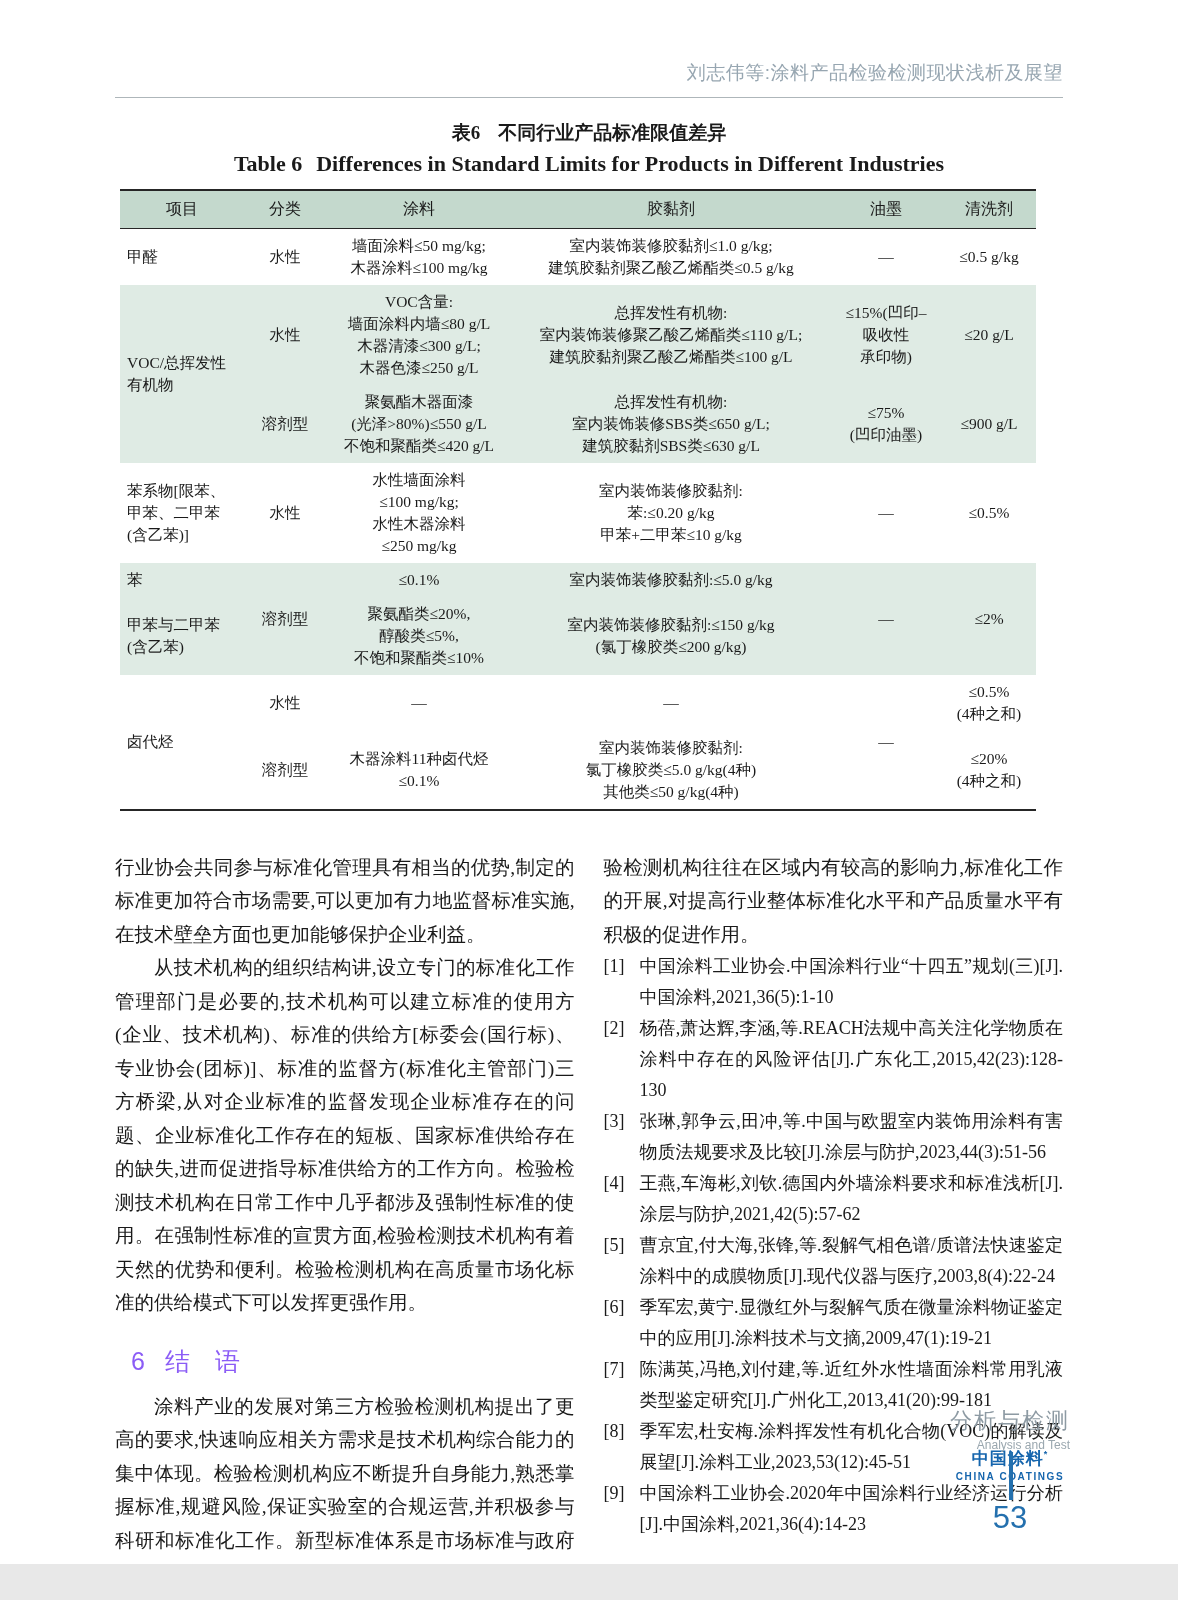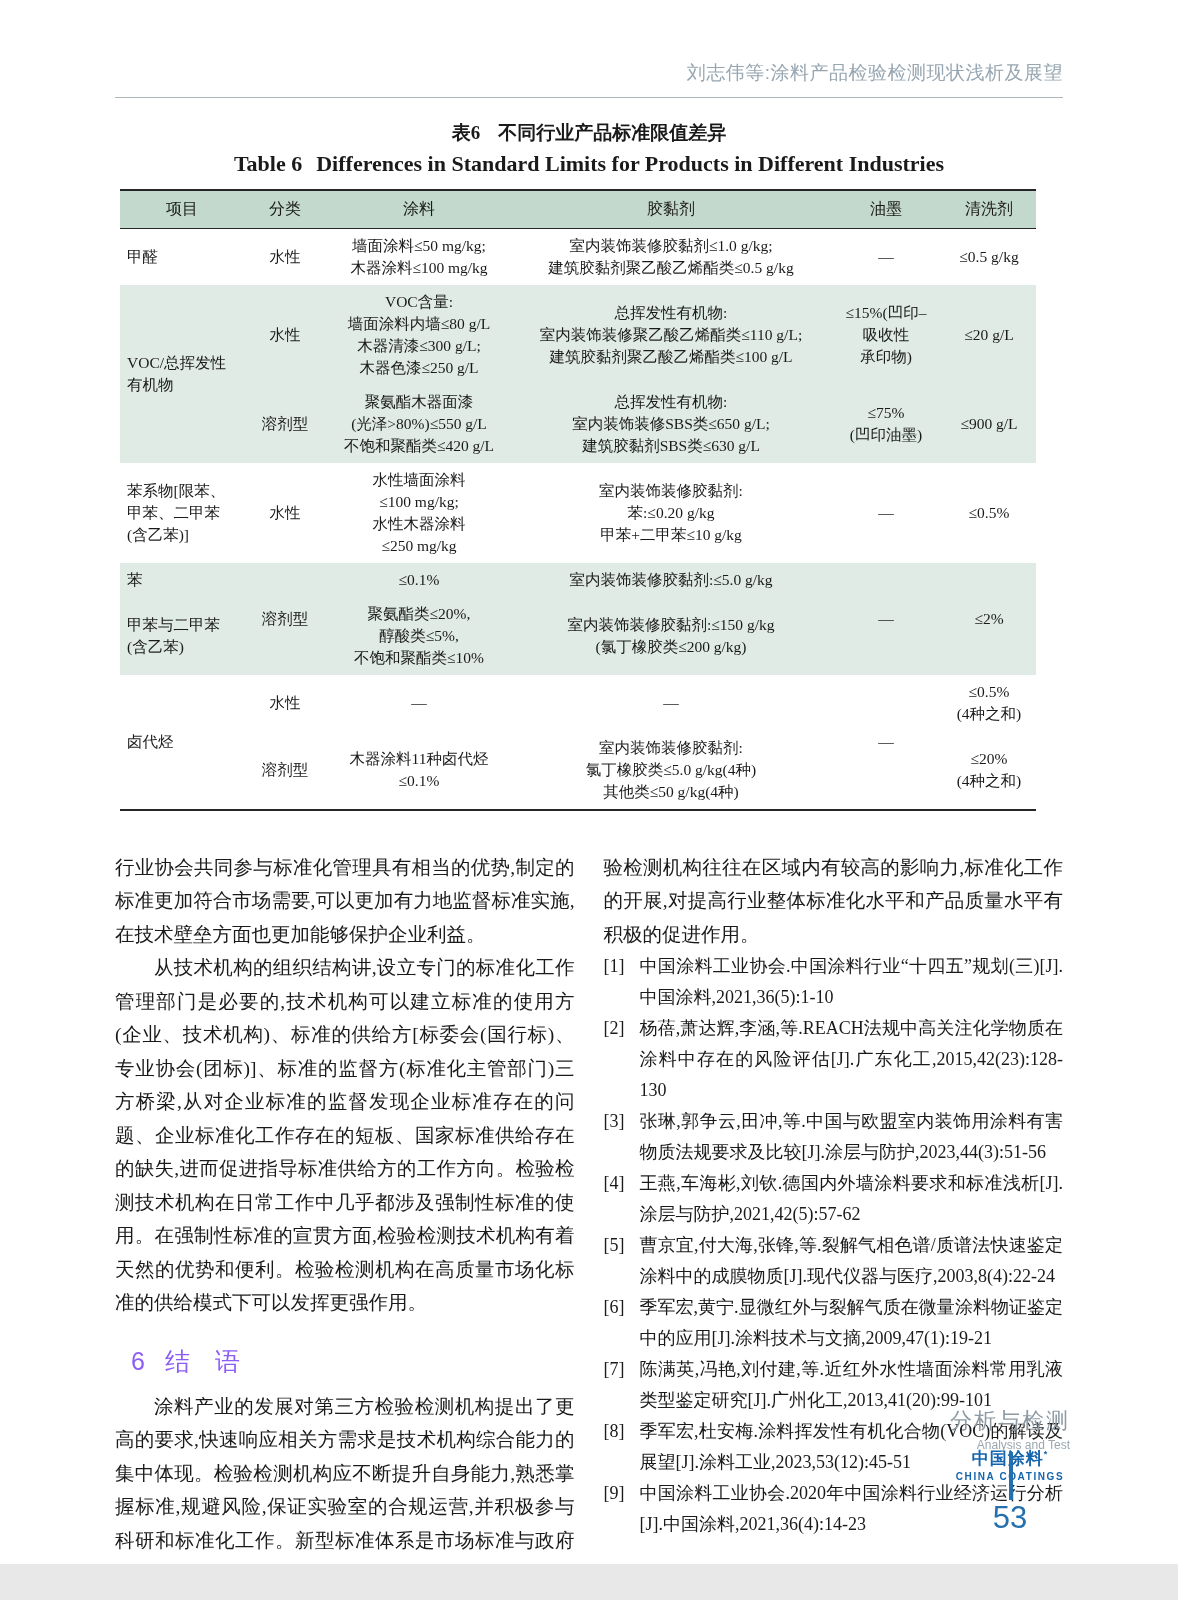--- a/index.html
+++ b/index.html
@@ -244,21 +244,21 @@
           <li class="ref-item">
               <span class="ref-num">[5]</span>
               <span class="ref-text">曹京宜,付大海,张锋,等.裂解气相色谱/质谱法快速鉴定涂料中的成膜物质[J].现代仪器与医疗,2003,8(4):22-24</span>
             </li>
           <li class="ref-item">
               <span class="ref-num">[6]</span>
               <span class="ref-text">季军宏,黄宁.显微红外与裂解气质在微量涂料物证鉴定中的应用[J].涂料技术与文摘,2009,47(1):19-21</span>
             </li>
           <li class="ref-item">
               <span class="ref-num">[7]</span>
-              <span class="ref-text">陈满英,冯艳,刘付建,等.近红外水性墙面涂料常用乳液类型鉴定研究[J].广州化工,2013,41(20):99-101</span>
+              <span class="ref-text">陈满英,冯艳,刘付建,等.近红外水性墙面涂料常用乳液类型鉴定研究[J].广州化工,2013,41(20):99-181</span>
             </li>
           <li class="ref-item">
               <span class="ref-num">[8]</span>
               <span class="ref-text">季军宏,杜安梅.涂料挥发性有机化合物(VOC)的解读及展望[J].涂料工业,2023,53(12):45-51</span>
             </li>
           <li class="ref-item">
               <span class="ref-num">[9]</span>
               <span class="ref-text">中国涂料工业协会.2020年中国涂料行业经济运行分析[J].中国涂料,2021,36(4):14-23</span>
             </li>
         </ul>

